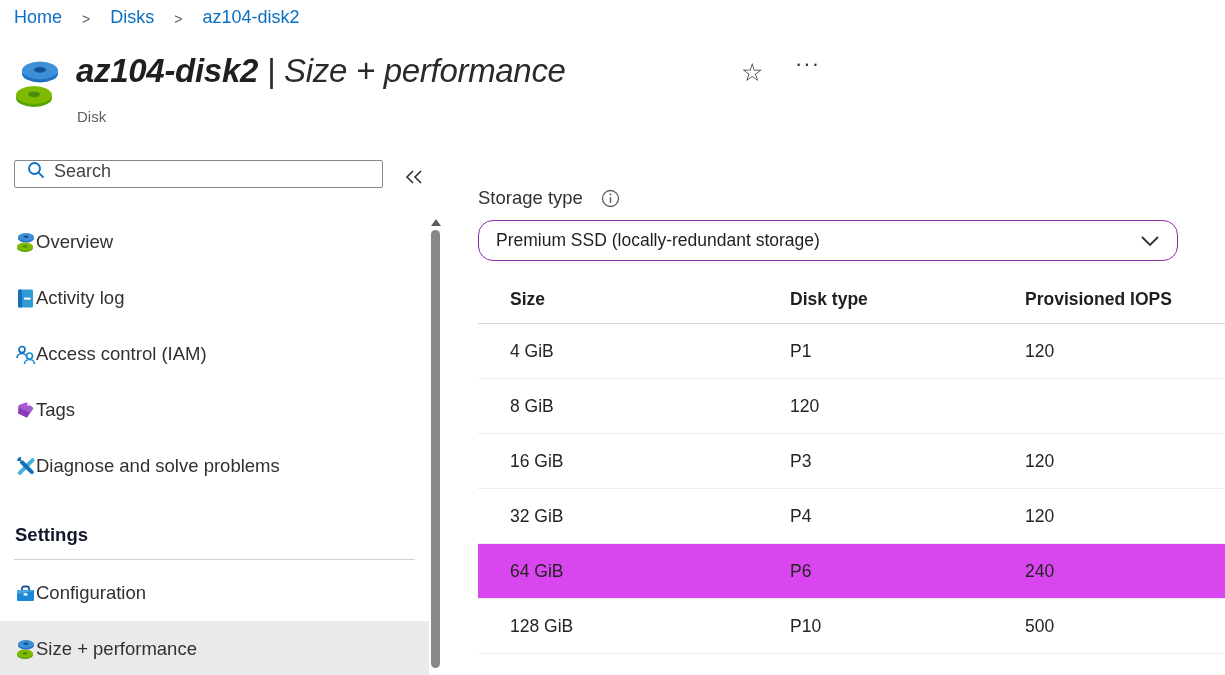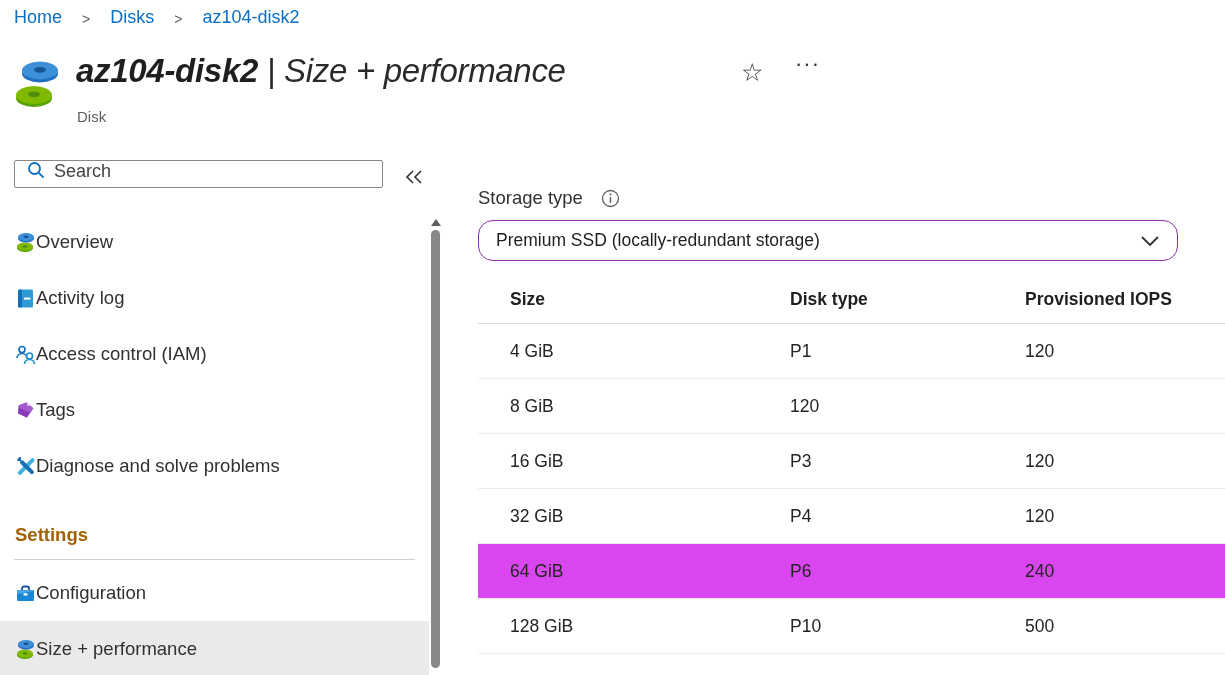--- a/index.html
+++ b/index.html
@@ -28,21 +28,21 @@
   .search-input { border:none; outline:none; flex:1; font-size:18px; color:#323130;
     font-family:"Liberation Sans", sans-serif; background:transparent; }
   .search-input::placeholder { color:#444; opacity:1; }
   .collapse-btn { position:absolute; top:167px; left:403px; cursor:pointer; }
 
   .nav { position:absolute; top:214px; left:0; width:429px; }
   .nav-item { height:56px; display:flex; align-items:center; padding-left:15px; 
     font-size:18.5px; color:#323130; cursor:pointer; }
   .nav-item.selected { background:#eaeaea; }
   .nav-item .ic { width:21px; height:21px; flex:0 0 auto; display:flex; }
-  .section-label { margin-top:25px; padding-left:15px; font-size:18.5px; font-weight:700; color:#a16207; height:32px; display:flex; align-items:center; }
+  .section-label { margin-top:25px; padding-left:15px; font-size:18.5px; font-weight:700; color:#0f172a; height:32px; display:flex; align-items:center; }
   .section-divider { height:1px; background:#d2d0ce; margin:8px 14px 5px 14px; }
 
   
   .sb-scroll { position:absolute; top:215px; left:429px; width:13px; height:460px; }
   .sb-arrow { width:0; height:0; margin:4px auto 4px auto; border-left:5px solid transparent;
     border-right:5px solid transparent; border-bottom:7px solid #605e5c; cursor:pointer; }
   .sb-thumb { width:9px; margin:0 auto; height:438px; background:#8a8886; border-radius:5px; cursor:pointer; }
 
   
   .main { position:absolute; top:0; left:478px; width:747px; height:675px; }

